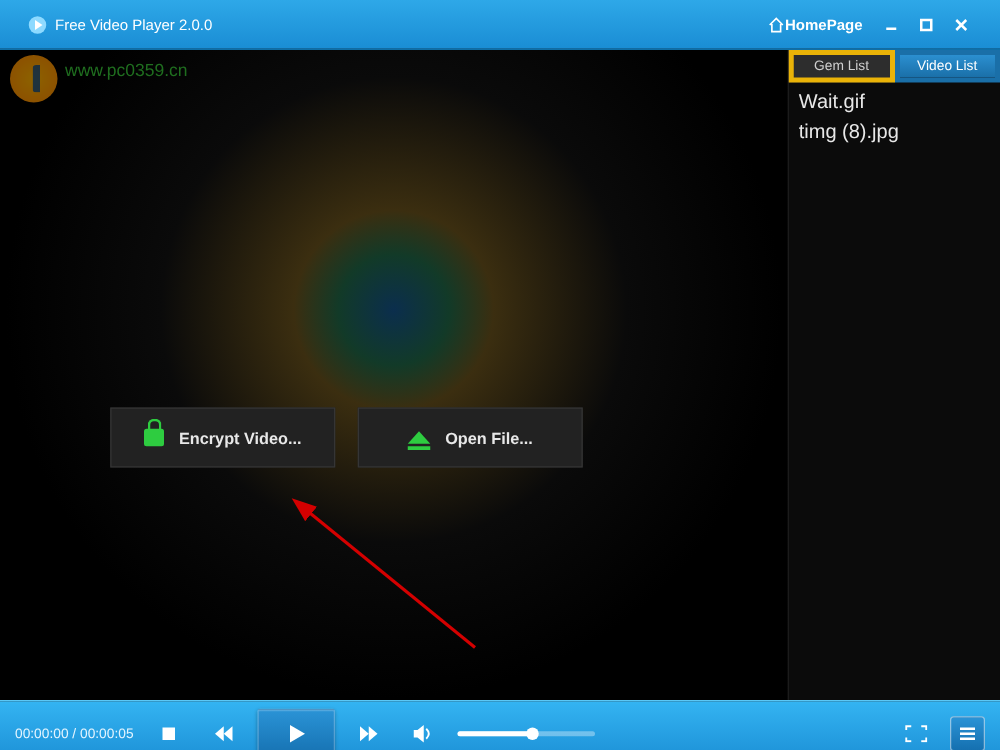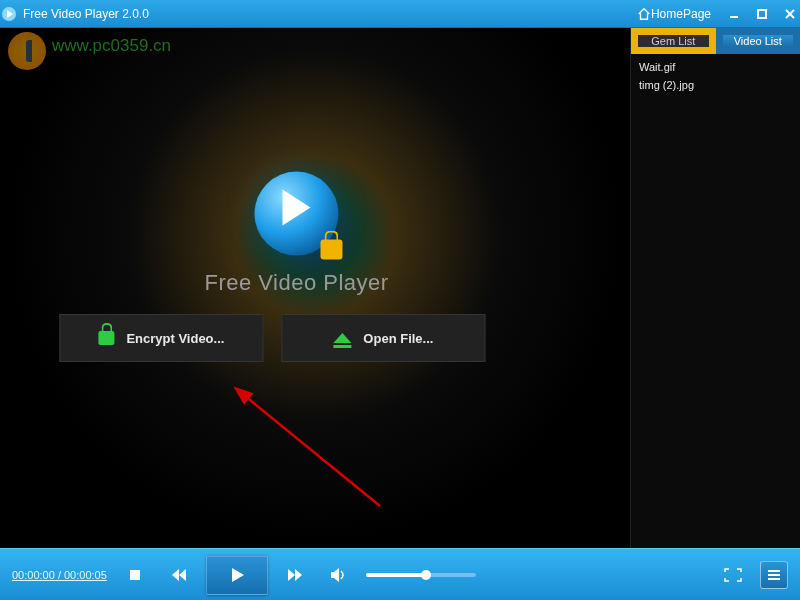--- a/index.html
+++ b/index.html
@@ -1,81 +1,81 @@
 <!DOCTYPE html>
 <html><head>
 <meta charset="utf-8">
 <style>
   * { box-sizing: border-box; margin: 0; padding: 0; font-family: "Segoe UI", Arial, sans-serif; }
   body { width: 800px; height: 600px; overflow: hidden; background: #000; }
 
   
   .titlebar {
-    height: 28px;
+    height: 40px;
     background: linear-gradient(#2ea8e8, #1a8dd4);
     display: flex; align-items: center;
-    padding: 0 1px; color: #fff; font-size: 12px;
+    padding: 0 22px; color: #fff; font-size: 12px;
     border-bottom: 1px solid #0d6fa8;
   }
   .titlebar .app-icon { width:16px; height:16px; margin-right:6px; }
   .titlebar .title { flex: 0 0 auto; }
   .spacer { flex: 1; }
-  .homepage { display:flex; align-items:center; gap:0; cursor:pointer; }
+  .homepage { display:flex; align-items:center; gap:0; cursor:pointer;font-weight:bold; }
   .winbtns { display:flex; gap:10px; margin-left:14px; }
   .winbtn { width:18px; height:18px; display:flex; align-items:center; justify-content:center; cursor:pointer; }
   .winbtn svg { stroke:#fff; stroke-width:2; fill:none; }
 
   
   .main { display:flex; height: calc(600px - 28px - 52px); background:#000; position:relative; }
   .video-area { flex:1; position:relative; background: radial-gradient(circle at 50% 40%, #0b2e4d 0%, #123a28 10%, #3b2e10 18%, #0a0a0a 42%, #000 70%); overflow:hidden; }
 
   
   .wm { position:absolute; top:0; left:0; padding:4px 8px; display:flex; gap:6px; align-items:flex-start; }
   .wm-logo { width:38px; height:38px; border-radius:50%; background: radial-gradient(circle,#ffb300,#ff8800); opacity:.55; position:relative; }
   .wm-logo::after{ content:""; position:absolute; inset:8px 6px 8px 18px; border-left:6px solid #0a4a8c; border-radius:3px; opacity:.8; }
-  .wm-text { color:#1f6e1f; font-size:17px; padding-top:4px; }
+  .wm-text { color:#1f6e1f; font-size:14px; padding-top:4px; }
 
   
   .splash { position:absolute; left:50%; top:42%; transform:translate(-60%,-60%); text-align:center; }
   .splash .logo { width:84px; height:84px; border-radius:50%; background: radial-gradient(circle at 35% 30%, #8ddaff, #1f9ee9 45%, #0a5a9a 80%); margin:0 auto 14px; position:relative; box-shadow:0 0 30px rgba(0,120,200,.3); }
   .splash .logo::before { content:""; position:absolute; left:28px; top:18px; border-left:28px solid #fff; border-top:18px solid transparent; border-bottom:18px solid transparent; }
   .splash .lock { position:absolute; right:-4px; bottom:-4px; width:22px; height:20px; background:#f2b200; border-radius:3px; }
   .splash .lock::before { content:""; position:absolute; top:-9px; left:4px; width:10px; height:10px; border:2px solid #f2b200; border-bottom:none; border-radius:6px 6px 0 0; }
   .splash h1 { color:#9a9a9a; font-weight:400; font-size:22px; letter-spacing:.5px; }
 
   .btn-row { position:absolute; left:50%; top:55%; transform:translateX(-60%); display:flex; gap:18px; }
   .big-btn {
-    width:204px; height:48px; background:#222; border:1px solid #353535;
+    width:180px; height:48px; background:#222; border:1px solid #353535;
     display:flex; align-items:center; justify-content:center; gap:12px;
     color:#e8e8e8; font-size:13px; font-weight:600; cursor:pointer;
   }
   .ico-lock { width:16px; height:14px; background:#2ecc40; border-radius:2px; position:relative; }
   .ico-lock::before { content:""; position:absolute; top:-8px; left:3px; width:7px; height:7px; border:2px solid #2ecc40; border-bottom:none; border-radius:5px 5px 0 0; }
   .ico-eject { width:0; height:0; border-left:9px solid transparent; border-right:9px solid transparent; border-bottom:10px solid #2ecc40; position:relative; }
   .ico-eject::after { content:""; position:absolute; left:-9px; top:12px; width:18px; height:3px; background:#2ecc40; }
 
   
   .arrow { position:absolute; left:230px; top:358px; pointer-events:none; }
 
   
   .sidebar { width:170px; background:#0b0b0b; border-left:1px solid #222; display:flex; flex-direction:column; }
   .tabs { display:flex; height:26px; }
-  .tab { flex:1; background:#2d2d2d; color:#d0d0d0; font-size:11px; display:flex; align-items:center; justify-content:center; cursor:pointer; border:7px solid #eab308; }
+  .tab { flex:1; background:#2d2d2d; color:#d0d0d0; font-size:11px; display:flex; align-items:center; justify-content:center; cursor:pointer; border:4px solid #eab308; }
   .tab.active { background:linear-gradient(#2b8fd0,#1a6fa8); color:#fff; border-color:#1a6fa8; }
   .pl { flex:1; overflow:auto; padding-top:4px; }
-  .pl-item { color:#e8e8e8; font-size:11px; padding:3px 8px; white-space:nowrap; overflow:hidden; text-overflow:ellipsis; cursor:pointer; }
+  .pl-item { color:#e8e8e8; font-size:16px; padding:3px 8px; white-space:nowrap; overflow:hidden; text-overflow:ellipsis; cursor:pointer; }
   .pl-item.sel { background:#6a6a6a; }
 
   
   .controls {
     height:52px; background:linear-gradient(#34b4f2,#1a8dd4);
     display:flex; align-items:center; padding:0 12px; gap:10px; color:#fff;
     border-top:1px solid #5cc8f6;
   }
-  .time { font-size:11px; color:#e4f5ff; margin-right:1px;text-decoration:underline; }
+  .time { font-size:11px; color:#e4f5ff; margin-right:1px; }
   .cbtn { width:34px; height:34px; display:flex; align-items:center; justify-content:center; cursor:pointer; border-radius:2px; }
   .cbtn svg { fill:#fff; }
   .play { width:62px; height:40px; background:linear-gradient(#2a93d6,#1570b0); border:1px solid rgba(255,255,255,.25); box-shadow: inset 0 1px 0 rgba(255,255,255,.2), 0 1px 3px rgba(0,0,0,.3); }
   .vol-track { width:110px; height:4px; background:rgba(255,255,255,.35); position:relative; border-radius:2px; cursor:pointer; }
   .vol-fill { position:absolute; left:0; top:0; bottom:0; width:55%; background:#fff; border-radius:2px; }
   .vol-thumb { position:absolute; left:55%; top:50%; width:10px; height:10px; background:#fff; border-radius:50%; transform:translate(-50%,-50%); }
   .controls .spacer2 { flex:1; }
   .toggle { width:28px; height:28px; border:1px solid rgba(255,255,255,.5); border-radius:3px; display:flex; align-items:center; justify-content:center; cursor:pointer; }
   .toggle.active { background:linear-gradient(#2a93d6,#1570b0); }
 </style>
@@ -117,26 +117,20 @@
   </div>
 </div>
 
 <div class="main">
   <div class="video-area">
     <div class="wm">
       <div class="wm-logo"></div>
       <div class="wm-text">www.pc0359.cn</div>
     </div>
 
-    <div class="splash">
-      <div class="logo">
-        <div class="lock"></div>
-      </div>
-      <h1>Free Video Player</h1>
-    </div>
 
     <div class="btn-row">
       <div class="big-btn">
         <span class="ico-lock"></span>
         <span>Encrypt Video...</span>
       </div>
       <div class="big-btn">
         <span class="ico-eject"></span>
         <span>Open File...</span>
       </div>
@@ -152,21 +146,21 @@
     </svg>
   </div>
 
   <div class="sidebar">
     <div class="tabs">
       <div class="tab">Gem List</div>
       <div class="tab active">Video List</div>
     </div>
     <div class="pl" id="playlist">
         <div class="pl-item">Wait.gif</div>
-        <div class="pl-item">timg (2).jpg</div>
+        <div class="pl-item">timg (8).jpg</div>
       </div>
   </div>
 </div>
 
 <div class="controls">
   <span class="time">
     <span>00:00:00</span> /
     <span>00:00:05</span>
   </span>
   <span class="cbtn">

